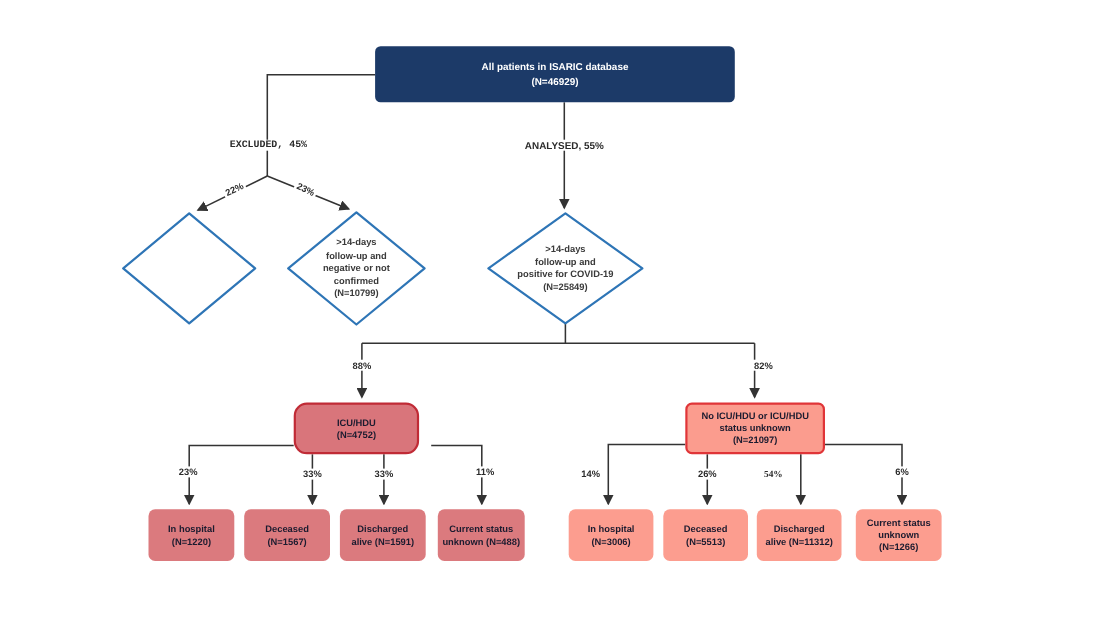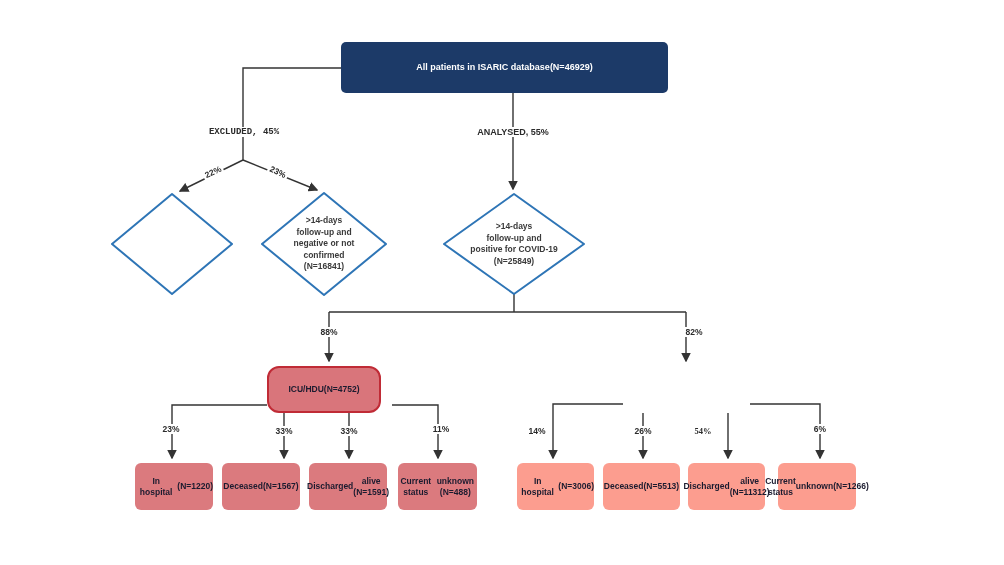--- a/index.html
+++ b/index.html
@@ -12,21 +12,21 @@
   html,body{margin:0;padding:0;background:#ffffff;}
   .canvas{
     position:relative;width:1004px;height:565px;overflow:hidden;background:#ffffff;
     font-family:"Liberation Sans", sans-serif;
   }
   svg.connectors{position:absolute;left:0;top:0;width:1004px;height:565px;}
   .edge{stroke:var(--line-color);stroke-width:1.4;fill:none;}
   .diamond{fill:#ffffff;stroke:var(--diamond-border);stroke-width:2;stroke-linejoin:round;}
   .arrowhead{fill:var(--line-color);}
   .node{
-    position:absolute;display:flex;flex-direction:row;align-items:center;justify-content:center;
+    position:absolute;display:flex;flex-direction:column;align-items:center;justify-content:center;
     text-align:center;font-weight:bold;color:var(--node-text);
     font-size:8.5px;line-height:11px;box-sizing:border-box;border-radius:6px;
   }
   .title-box{background:var(--navy);color:#ffffff;border-radius:5px;font-size:9px;line-height:13px;}
   .icu-box{background:var(--icu-fill);border:2px solid var(--icu-border);}
   .noicu-box{background:var(--noicu-fill);border:2px solid var(--noicu-border);}
   .outcome-left{background:var(--outcome-left-fill);}
   .outcome-right{background:var(--outcome-right-fill);}
   .diamond-text{
     position:absolute;display:flex;flex-direction:column;align-items:center;justify-content:center;
@@ -100,32 +100,37 @@
   <div class="edge-label rot-l" style="left:213px;top:172px;">22%</div>
   <div class="edge-label rot-r" style="left:278px;top:172px;">23%</div>
   <div class="edge-label" style="left:329px;top:332px;">88%</div>
   <div class="edge-label" style="left:694px;top:332px;">82%</div>
 
   <div class="diamond-text" style="left:264px;top:193px;width:120px;height:102px;">
     <div>&gt;14-days</div>
     <div>follow-up and</div>
     <div>negative or not</div>
     <div>confirmed</div>
-    <div>(N=16841)</div>
+    <div>(N=10799)</div>
   </div>
   <div class="diamond-text" style="left:444px;top:194px;width:140px;height:100px;">
     <div>&gt;14-days</div>
     <div>follow-up and</div>
     <div>positive for COVID-19</div>
     <div>(N=25849)</div>
   </div>
 
   <div class="node icu-box" style="left:267px;top:366px;width:114px;height:47px;border-radius:12px;">
     <div>ICU/HDU</div>
     <div>(N=4752)</div>
+  </div>
+  <div class="node noicu-box" style="left:623px;top:366px;width:127px;height:47px;">
+    <div>No ICU/HDU or ICU/HDU</div>
+    <div>status unknown</div>
+    <div>(N=21097)</div>
   </div>
 
   <div class="edge-label" style="left:171px;top:429px;">23%</div>
   <div class="edge-label" style="left:284px;top:431px;">33%</div>
   <div class="edge-label" style="left:349px;top:431px;">33%</div>
   <div class="edge-label" style="left:441px;top:429px;">11%</div>
 
   <div class="edge-label" style="left:537px;top:431px;">14%</div>
   <div class="edge-label" style="left:643px;top:431px;">26%</div>
   <div class="edge-label" style="left:703px;top:431px;font-family:Liberation Serif, serif;">54%</div>

